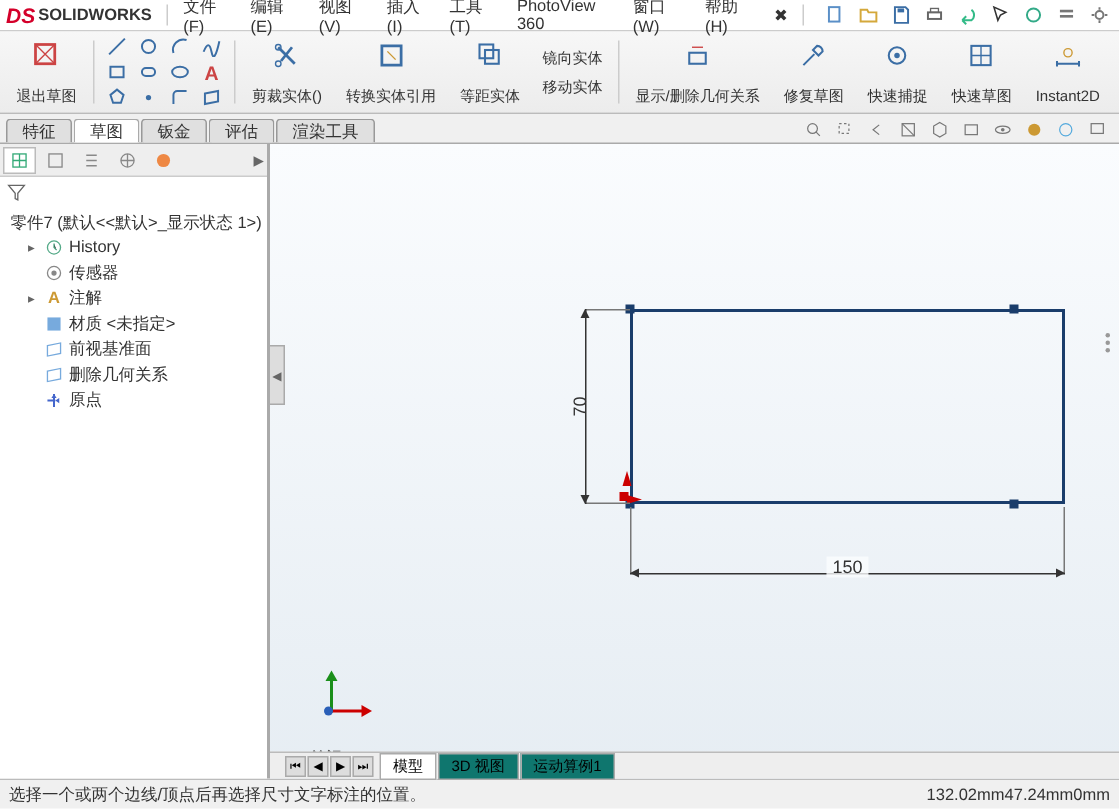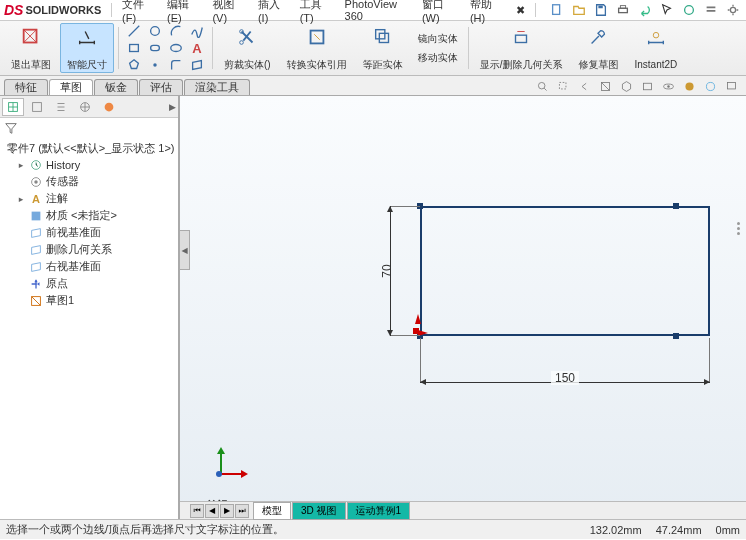--- a/index.html
+++ b/index.html
@@ -68,24 +68,24 @@
 .triad{position:absolute;left:22px;bottom:26px;width:40px;height:40px}
 .triad-y{position:absolute;left:18px;top:0;width:2px;height:22px;background:#1a8f1a}
 .triad-y::before{content:'';position:absolute;left:-3px;top:-6px;border-left:4px solid transparent;border-right:4px solid transparent;border-bottom:7px solid #1a8f1a}
 .triad-x{position:absolute;left:18px;top:20px;width:22px;height:2px;background:#c00}
 .triad-x::before{content:'';position:absolute;right:-6px;top:-3px;border-top:4px solid transparent;border-bottom:4px solid transparent;border-left:7px solid #c00}
 .triad-z{position:absolute;left:14px;top:18px;width:6px;height:6px;background:#2a5fb8;border-radius:50%}
 .view-label{position:absolute;left:22px;bottom:6px;font-size:11px;color:#333;font-weight:bold}
 .btm-tabs{position:absolute;left:0;bottom:0;right:0;height:18px;background:#eee;border-top:1px solid #bbb;display:flex;align-items:center;padding-left:10px}
 .btm-arrows{display:flex;gap:1px;margin-right:4px}
 .btm-arr{width:14px;height:14px;background:#ddd;border:1px solid #aaa;display:flex;align-items:center;justify-content:center;font-size:8px;cursor:pointer}
-.btm-tab{padding:1px 8px;border:1px solid #aaa;background:#14b8a6;cursor:pointer;font-size:10px;margin-right:1px}
+.btm-tab{padding:1px 8px;border:1px solid #aaa;background:#0f766e;cursor:pointer;font-size:10px;margin-right:1px}
 .btm-tab.active{background:#fff}
 .status{height:20px;background:#f0f0f0;border-top:1px solid #bbb;display:flex;align-items:center;padding:0 6px;font-size:10px;color:#333}
-.status-r{margin-left:auto;display:flex;gap:14px}
+.status-r{margin-left:auto;display:flex;gap:0}
 .handle{position:absolute;right:4px;top:92px;width:8px;height:80px;display:flex;flex-direction:column;align-items:center;justify-content:center;gap:2px;cursor:pointer}
 .handle-dot{width:3px;height:3px;background:#999;border-radius:50%}
 .panel-handle{position:absolute;left:180px;top:230px;width:10px;height:40px;background:#ddd;border:1px solid #aaa;border-left:none;display:flex;align-items:center;justify-content:center;cursor:pointer;font-size:8px;color:#666}
 </style>
 </head>
 <body>
 
 <div class="menubar">
   <div class="logo">
     <span class="logo-s">DS</span>
@@ -158,28 +158,20 @@
 <div class="ribbon">
   <div class="rbtn">
     <div class="rbtn-ico">
         <svg viewBox="0 0 24 24">
           <rect x="4" y="4" width="14" height="14" fill="none" stroke="#c44" stroke-width="2"></rect>
           <path d="M4 4l14 14M18 4L4 18" stroke="#c44" stroke-width="1"></path>
         </svg>
       </div>
     <div class="rbtn-lbl">退出草图</div>
   </div>
-  <div class="rbtn active">
-    <div class="rbtn-ico">
-        <svg viewBox="0 0 24 24">
-          <path d="M4 18h16M4 16v4M20 16v4M10 6l4 8" stroke="#333" stroke-width="1.5" fill="none"></path>
-        </svg>
-      </div>
-    <div class="rbtn-lbl">智能尺寸</div>
-  </div>
   <div class="rsep"></div>
   <div class="rgrp">
     <div class="rgrp-row">
       <span class="rsmall">
           <svg viewBox="0 0 16 16">
             <path d="M2 14L14 2" stroke="#3b6ea5" stroke-width="1.5"></path>
           </svg>
         </span>
       <span class="rsmall">
           <svg viewBox="0 0 16 16">
@@ -281,20 +273,38 @@
       </div>
       <div class="rbtn-lbl">显示/删除几何关系</div>
     </div>
   <div class="rbtn">
       <div class="rbtn-ico">
         <svg viewBox="0 0 24 24">
           <path d="M5 19l8-8m2-6a4 4 0 0 1 4 4l-3 3-4-4z" fill="none" stroke="#3b6ea5" stroke-width="1.5"></path>
         </svg>
       </div>
       <div class="rbtn-lbl">修复草图</div>
+    </div>
+  <div class="rbtn">
+      <div class="rbtn-ico">
+        <svg viewBox="0 0 24 24">
+          <circle cx="12" cy="12" r="6" fill="none" stroke="#3b6ea5" stroke-width="1.5"></circle>
+          <circle cx="12" cy="12" r="2" fill="#3b6ea5"></circle>
+        </svg>
+      </div>
+      <div class="rbtn-lbl">快速捕捉</div>
+    </div>
+  <div class="rbtn">
+      <div class="rbtn-ico">
+        <svg viewBox="0 0 24 24">
+          <rect x="5" y="5" width="14" height="14" fill="none" stroke="#3b6ea5" stroke-width="1.5"></rect>
+          <path d="M5 12h14M12 5v14" stroke="#3b6ea5"></path>
+        </svg>
+      </div>
+      <div class="rbtn-lbl">快速草图</div>
     </div>
   <div class="rbtn">
       <div class="rbtn-ico">
         <svg viewBox="0 0 24 24">
           <path d="M4 18h16M4 16v4M20 16v4" stroke="#3b6ea5" stroke-width="1.5"></path>
           <circle cx="12" cy="10" r="3" fill="none" stroke="#c93"></circle>
         </svg>
       </div>
       <div class="rbtn-lbl">Instant2D</div>
     </div>
@@ -458,44 +468,25 @@
             <svg viewBox="0 0 16 16">
               <path d="M3 5l10-2v8l-10 2z" fill="none" stroke="#7ad"></path>
             </svg>
           </span>
           <span class="tree-lbl">删除几何关系</span>
         </div>
       <div class="tree-node indent1">
           <span class="tree-exp"></span>
           <span class="tree-ico">
             <svg viewBox="0 0 16 16">
-              <path d="M3 5l10-2v8l-10 2z" fill="none" stroke="#7ad"></path>
-            </svg>
-          </span>
-          <span class="tree-lbl">右视基准面</span>
-        </div>
-      <div class="tree-node indent1">
-          <span class="tree-exp"></span>
-          <span class="tree-ico">
-            <svg viewBox="0 0 16 16">
               <path d="M8 3v10M3 8h6" stroke="#46c" stroke-width="1.5"></path>
               <path d="M8 3l-2 3h4zM9 8l3-2v4z" fill="#46c"></path>
             </svg>
           </span>
           <span class="tree-lbl">原点</span>
-        </div>
-      <div class="tree-node indent1">
-          <span class="tree-exp"></span>
-          <span class="tree-ico">
-            <svg viewBox="0 0 16 16">
-              <rect x="3" y="3" width="10" height="10" fill="none" stroke="#c60"></rect>
-              <path d="M3 3l10 10" stroke="#c60"></path>
-            </svg>
-          </span>
-          <span class="tree-lbl">草图1</span>
         </div>
     </div>
   </div>
 
   <div class="canvas">
     <div class="sketch">
       <div class="rect"></div>
       <div class="vert" style="left:-3px;top:-3px"></div>
       <div class="vert" style="right:-3px;top:-3px"></div>
       <div class="vert" style="left:-3px;bottom:-3px"></div>

